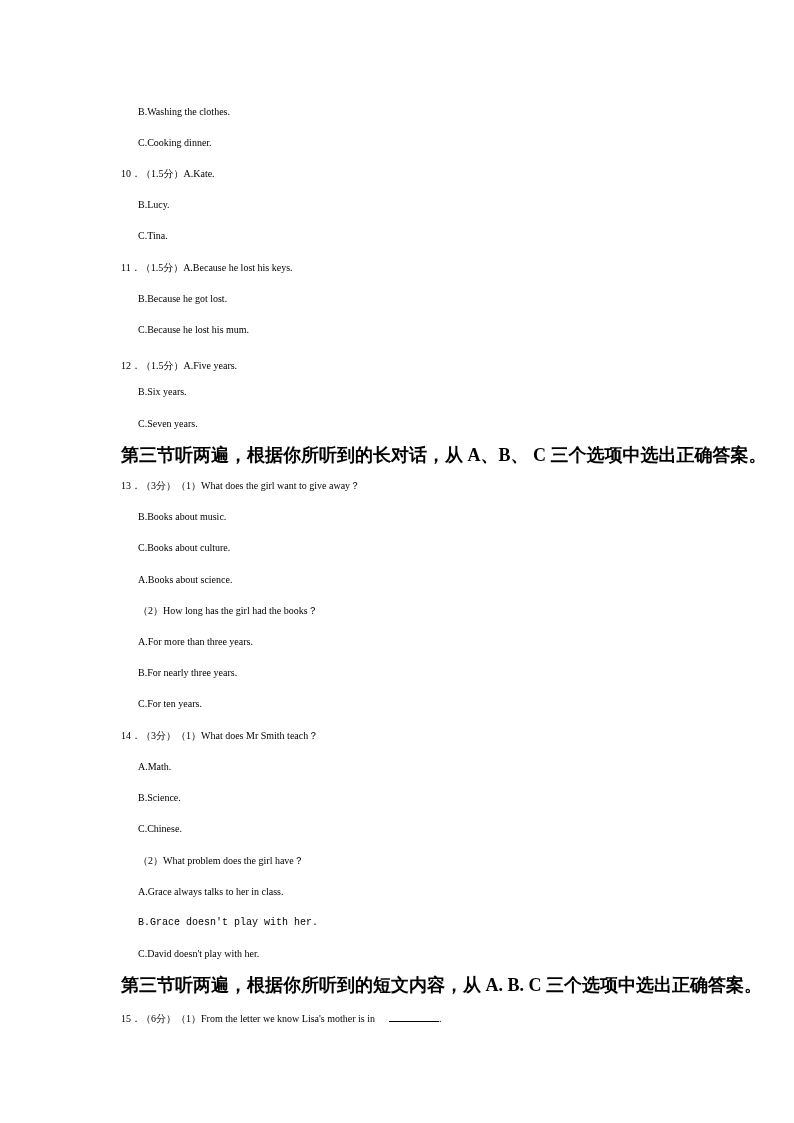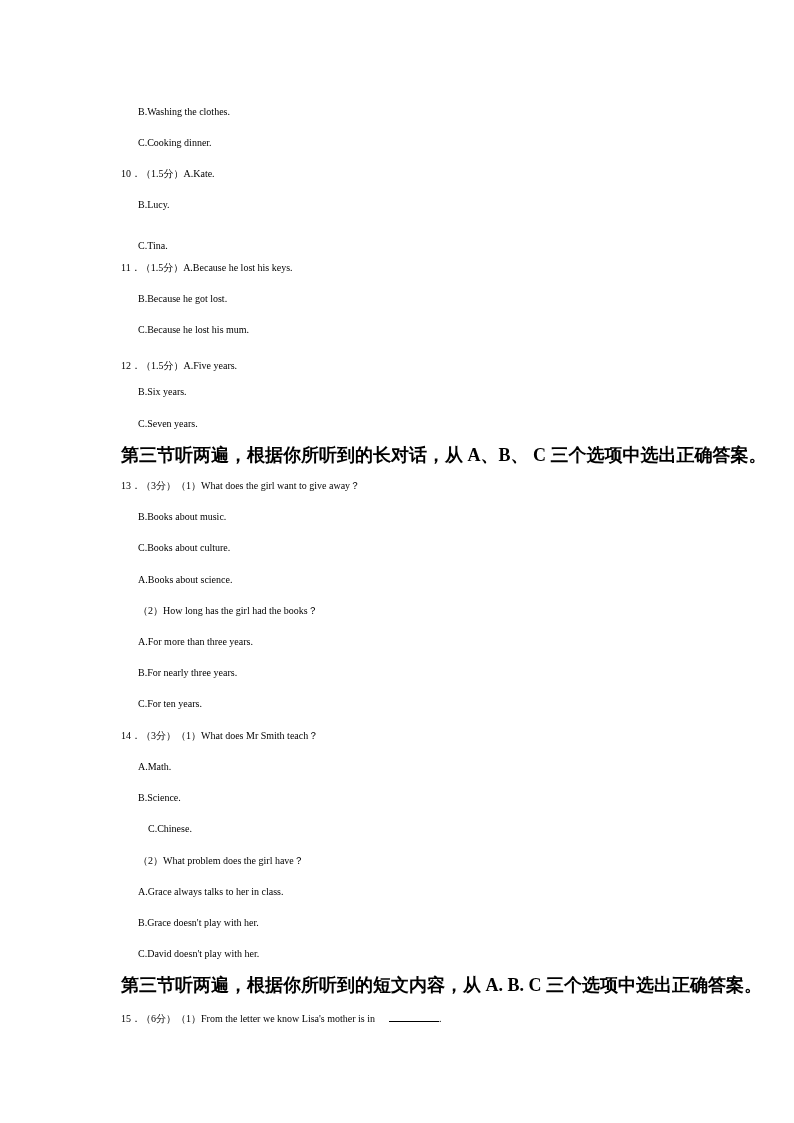--- a/index.html
+++ b/index.html
@@ -13,39 +13,39 @@
   .blank { display: inline-block; width: 50px; border-bottom: 1px solid #000; height: 12px; vertical-align: baseline; margin-left: 14px; }
 </style>
 </head>
 <body>
 
 <div id="doc">
     <div class="line opt" style="top: 104px;"><span>B.Washing the clothes.</span></div>
     <div class="line opt" style="top: 135px;"><span>C.Cooking dinner.</span></div>
     <div class="line q" style="top: 166px;"><span>10．（1.5分）A.Kate.</span></div>
     <div class="line opt" style="top: 197px;"><span>B.Lucy.</span></div>
-    <div class="line opt" style="top: 228px; margin-top: 10px;"><span>C.Tina.</span></div>
+    <div class="line opt" style="top: 228px;"><span>C.Tina.</span></div>
     <div class="line q" style="top: 260px;"><span>11．（1.5分）A.Because he lost his keys.</span></div>
     <div class="line opt" style="top: 291px;"><span>B.Because he got lost.</span></div>
     <div class="line opt" style="top: 322px;"><span>C.Because he lost his mum.</span></div>
     <div class="line q" style="top: 358px;"><span>12．（1.5分）A.Five years.</span></div>
     <div class="line opt" style="top: 384px;"><span>B.Six years.</span></div>
     <div class="line opt" style="top: 416px;"><span>C.Seven years.</span></div>
     <div class="line hdr" style="top: 447px;"><span>第三节听两遍，根据你所听到的长对话，从 A、B、 C 三个选项中选出正确答案。</span></div>
     <div class="line q" style="top: 478px;"><span>13．（3分）（1）What does the girl want to give away？</span></div>
     <div class="line opt" style="top: 509px;"><span>B.Books about music.</span></div>
     <div class="line opt" style="top: 540px;"><span>C.Books about culture.</span></div>
     <div class="line opt" style="top: 572px;"><span>A.Books about science.</span></div>
     <div class="line sub" style="top: 603px;"><span>（2）How long has the girl had the books？</span></div>
     <div class="line opt" style="top: 634px;"><span>A.For more than three years.</span></div>
     <div class="line opt" style="top: 665px;"><span>B.For nearly three years.</span></div>
     <div class="line opt" style="top: 696px;"><span>C.For ten years.</span></div>
     <div class="line q" style="top: 728px;"><span>14．（3分）（1）What does Mr Smith teach？</span></div>
     <div class="line opt" style="top: 759px;"><span>A.Math.</span></div>
     <div class="line opt" style="top: 790px;"><span>B.Science.</span></div>
-    <div class="line opt" style="top: 821px; margin-left: 10px;"><span>C.Chinese.</span></div>
+    <div class="line opt" style="top: 821px;"><span>C.Chinese.</span></div>
     <div class="line sub" style="top: 853px;"><span>（2）What problem does the girl have？</span></div>
     <div class="line opt" style="top: 884px;"><span>A.Grace always talks to her in class.</span></div>
-    <div class="line opt" style="top: 915px;"><span>B.Grace doesn't play with her.</span></div>
+    <div class="line opt" style="top: 915px; font-family: Liberation Mono, monospace;"><span>B.Grace doesn't play with her.</span></div>
     <div class="line opt" style="top: 946px;"><span>C.David doesn't play with her.</span></div>
     <div class="line hdr" style="top: 977px;"><span>第三节听两遍，根据你所听到的短文内容，从 A. B. C 三个选项中选出正确答案。</span></div>
     <div class="line q" style="top: 1009px;"><span>15．（6分）（1）From the letter we know Lisa's mother is in</span><span class="blank"></span><span>.</span></div>
   </div>
 
 </body></html>

